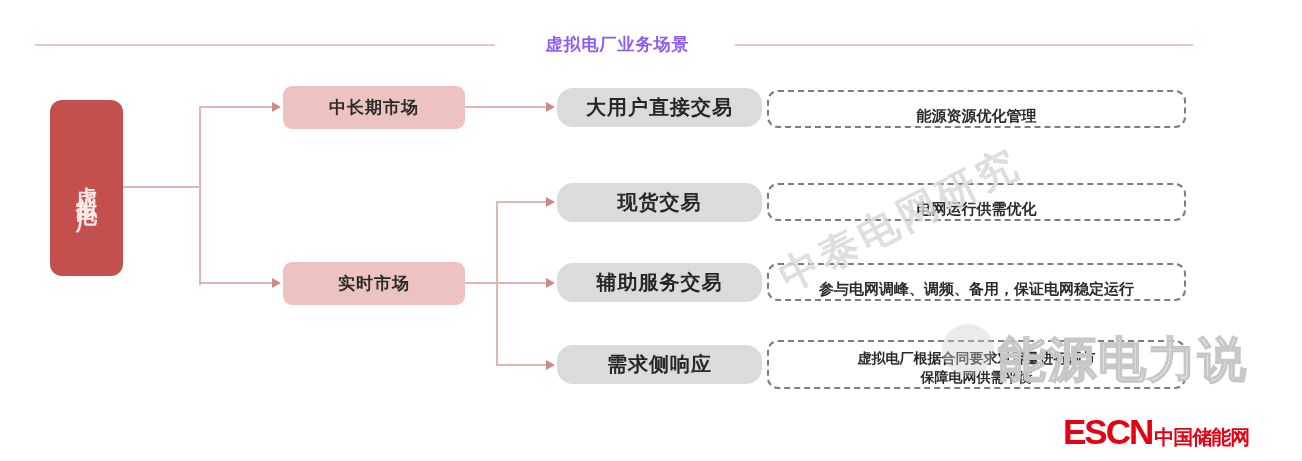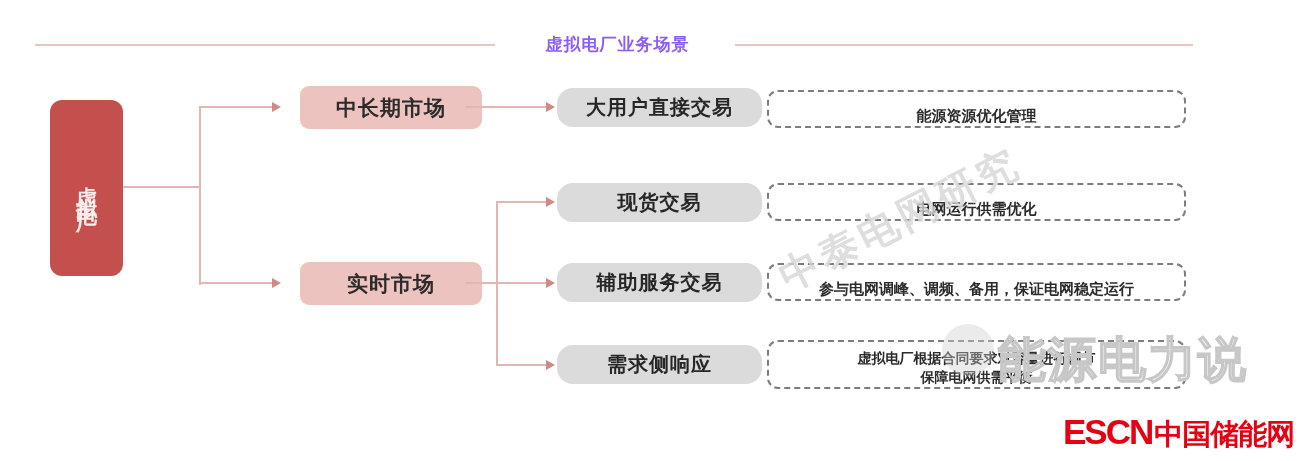--- a/index.html
+++ b/index.html
@@ -18,24 +18,24 @@
   
   .root-box{
     position:absolute;left:50px;top:100px;width:73px;height:176px;
     background:#c4504e;border-radius:12px;color:#fdecec;
     display:flex;align-items:center;justify-content:center;
     writing-mode:vertical-lr;text-orientation:upright;
     font-size:21px;font-weight:bold;letter-spacing:9px;
   }
   
   .pink-box{
-    position:absolute;left:300px;width:182px;height:43px;
+    position:absolute;left:283px;width:182px;height:43px;
     background:#edc3c0;border-radius:9px;
     display:flex;align-items:center;justify-content:center;
-    font-size:21px;font-weight:bold;color:#2b2b2b;letter-spacing:1px;
+    font-size:17px;font-weight:bold;color:#2b2b2b;letter-spacing:1px;
   }
   .pink-box.b0{top:86px;}
   .pink-box.b1{top:262px;}
   
   .gray-box{
     position:absolute;left:557px;width:205px;height:39px;
     background:#dbdbdb;border-radius:16px;
     display:flex;align-items:center;justify-content:center;
     font-size:20px;font-weight:bold;color:#262626;letter-spacing:1px;
   }
@@ -76,21 +76,21 @@
   }
   .wm-circle{
     position:absolute;left:942px;top:324px;width:52px;height:52px;border-radius:50%;
     background:rgba(205,205,205,0.4);pointer-events:none;
   }
   
   .footer-logo{
     position:absolute;left:1063px;top:412px;display:flex;align-items:baseline;color:#e60012;
   }
   .footer-logo .en{font-size:35px;font-weight:900;letter-spacing:-2px;}
-  .footer-logo .cn{font-size:29px;font-weight:900;margin-left:2px;letter-spacing:-1px;}
+  .footer-logo .cn{font-size:20px;font-weight:900;margin-left:2px;letter-spacing:-1px;}
 </style>
 </head>
 <body>
 
 <div class="canvas">
 
   <div class="hline l"></div>
   <div class="title">虚拟电厂业务场景</div>
   <div class="hline r"></div>
 

